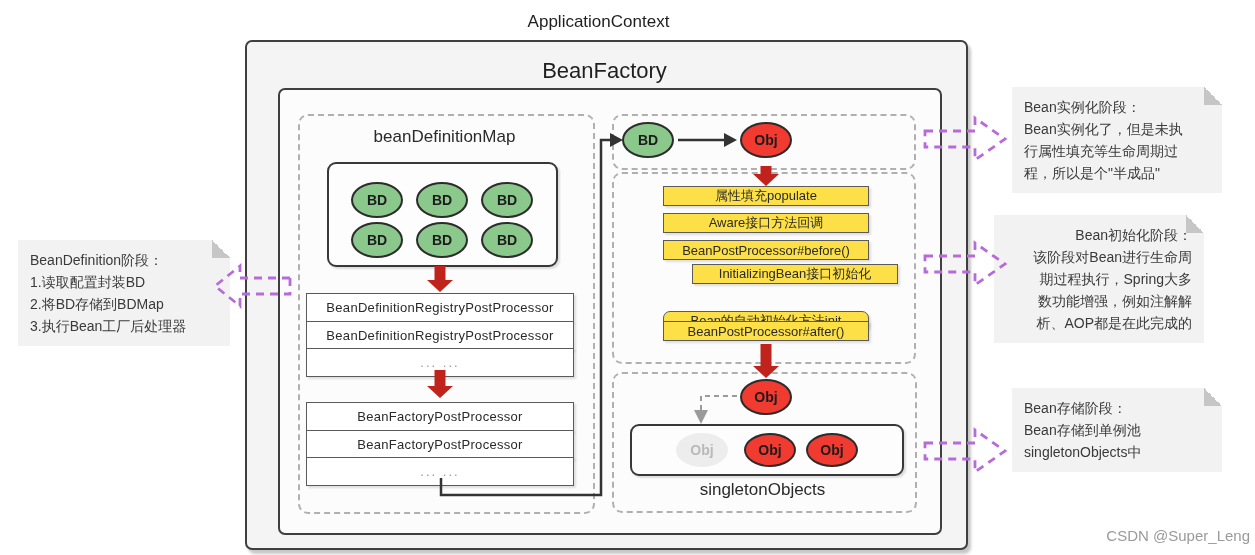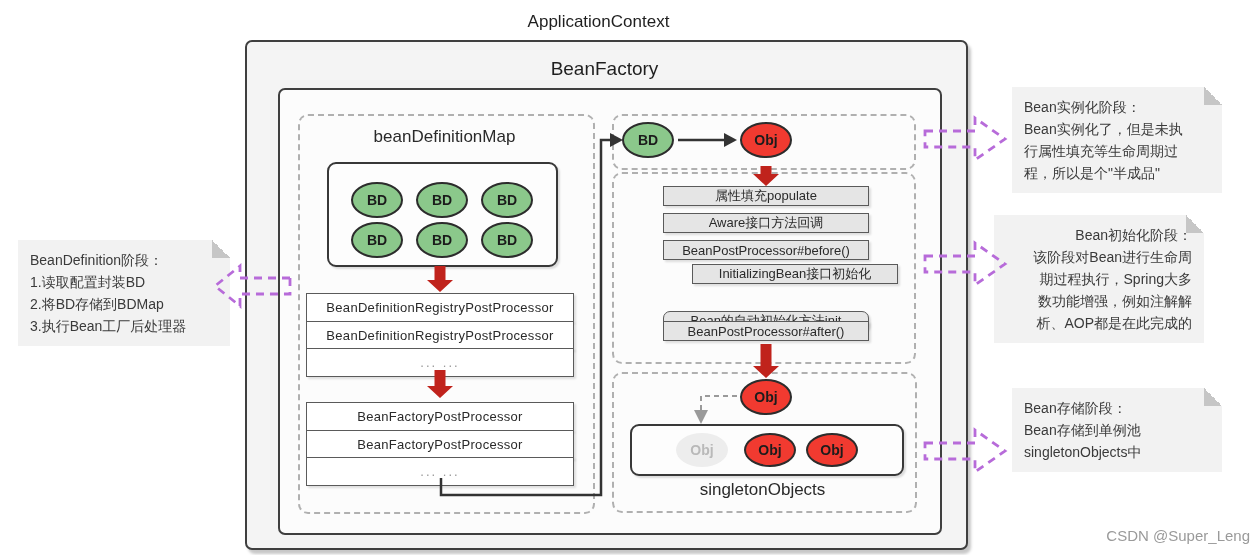--- a/index.html
+++ b/index.html
@@ -4,21 +4,21 @@
 <style>
   html,body{margin:0;padding:0;background:#fff;}
   .canvas{position:relative;width:1255px;height:555px;background:#fff;
     font-family:"Liberation Sans","DejaVu Sans",sans-serif;color:#222;overflow:hidden;}
   .abs{position:absolute;}
   .ctr{text-align:center;}
 
   .page-title{left:238px;top:4px;width:721px;font-size:17px;color:#1f1f1f;margin-top:8px;}
   .outer-box{left:245px;top:40px;width:719px;height:506px;background:#f4f4f4;
     border:2.5px solid #3f3f3f;border-radius:7px;box-shadow:3px 4px 3px rgba(0,0,0,0.22);}
-  .bf-label{left:245px;top:58px;width:719px;font-size:19px;color:#1f1f1f;}
+  .bf-label{left:245px;top:58px;width:719px;font-size:22px;color:#1f1f1f;}
   .inner-box{left:278px;top:88px;width:660px;height:443px;background:#fcfcfc;
     border:2.5px solid #3f3f3f;border-radius:7px;}
 
   .dash-box{border:2px dashed #b0b0b0;border-radius:10px;background:transparent;}
   .ldash{left:298px;top:114px;width:293px;height:396px;}
   .rdash-top{left:612px;top:114px;width:300px;height:52px;}
   .rdash-mid{left:612px;top:172px;width:300px;height:188px;}
   .rdash-bot{left:612px;top:372px;width:301px;height:137px;}
 
   .bdm-label{left:298px;top:127px;width:293px;font-size:17px;color:#2a2a2a;}
@@ -34,21 +34,21 @@
   .ell-red{background:#f13a30;}
   .ell-faded{background:#ededed;border:none;color:#b9b9b9;height:34px;}
   .pool-red{height:34px;}
 
   .row{position:absolute;left:306px;width:268px;height:29px;background:#fff;
     border:1.5px solid #5a5a5a;display:flex;align-items:center;justify-content:center;
     font-size:13px;letter-spacing:0.3px;color:#2a2a2a;box-sizing:border-box;
     box-shadow:1.5px 2px 2px rgba(0,0,0,0.12);}
   .row-ellipsis{color:#999;letter-spacing:2px;}
 
-  .step{position:absolute;left:663px;width:206px;height:20px;background:#e5e5e5;
+  .step{position:absolute;left:663px;width:206px;height:20px;background:#fde047;
     border:1.5px solid #5a5a5a;display:flex;align-items:center;justify-content:center;
     font-size:13px;color:#2a2a2a;box-sizing:border-box;
     box-shadow:1.5px 2px 2px rgba(0,0,0,0.12);}
 
   .so-label{left:612px;top:480px;width:301px;font-size:17px;color:#2a2a2a;}
 
   .note{position:absolute;width:186px;background:#f2f2f2;color:#3a3a3a;
     font-size:14px;line-height:22px;padding:9px 12px;box-sizing:content-box;}
   .note::after{content:"";position:absolute;top:0;right:0;width:18px;height:18px;
     background:linear-gradient(to bottom left,#fff 50%,#c6c6c6 50%);}

